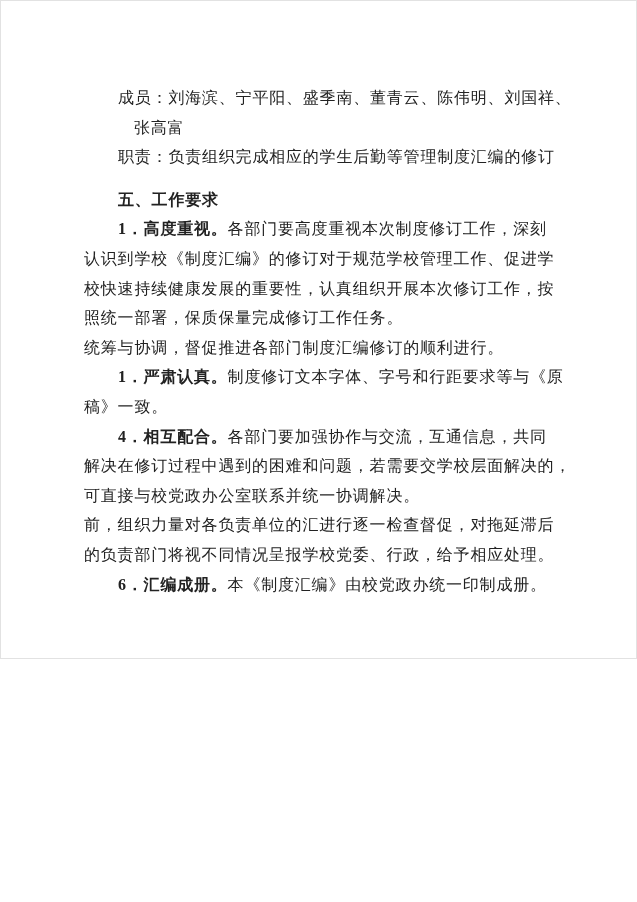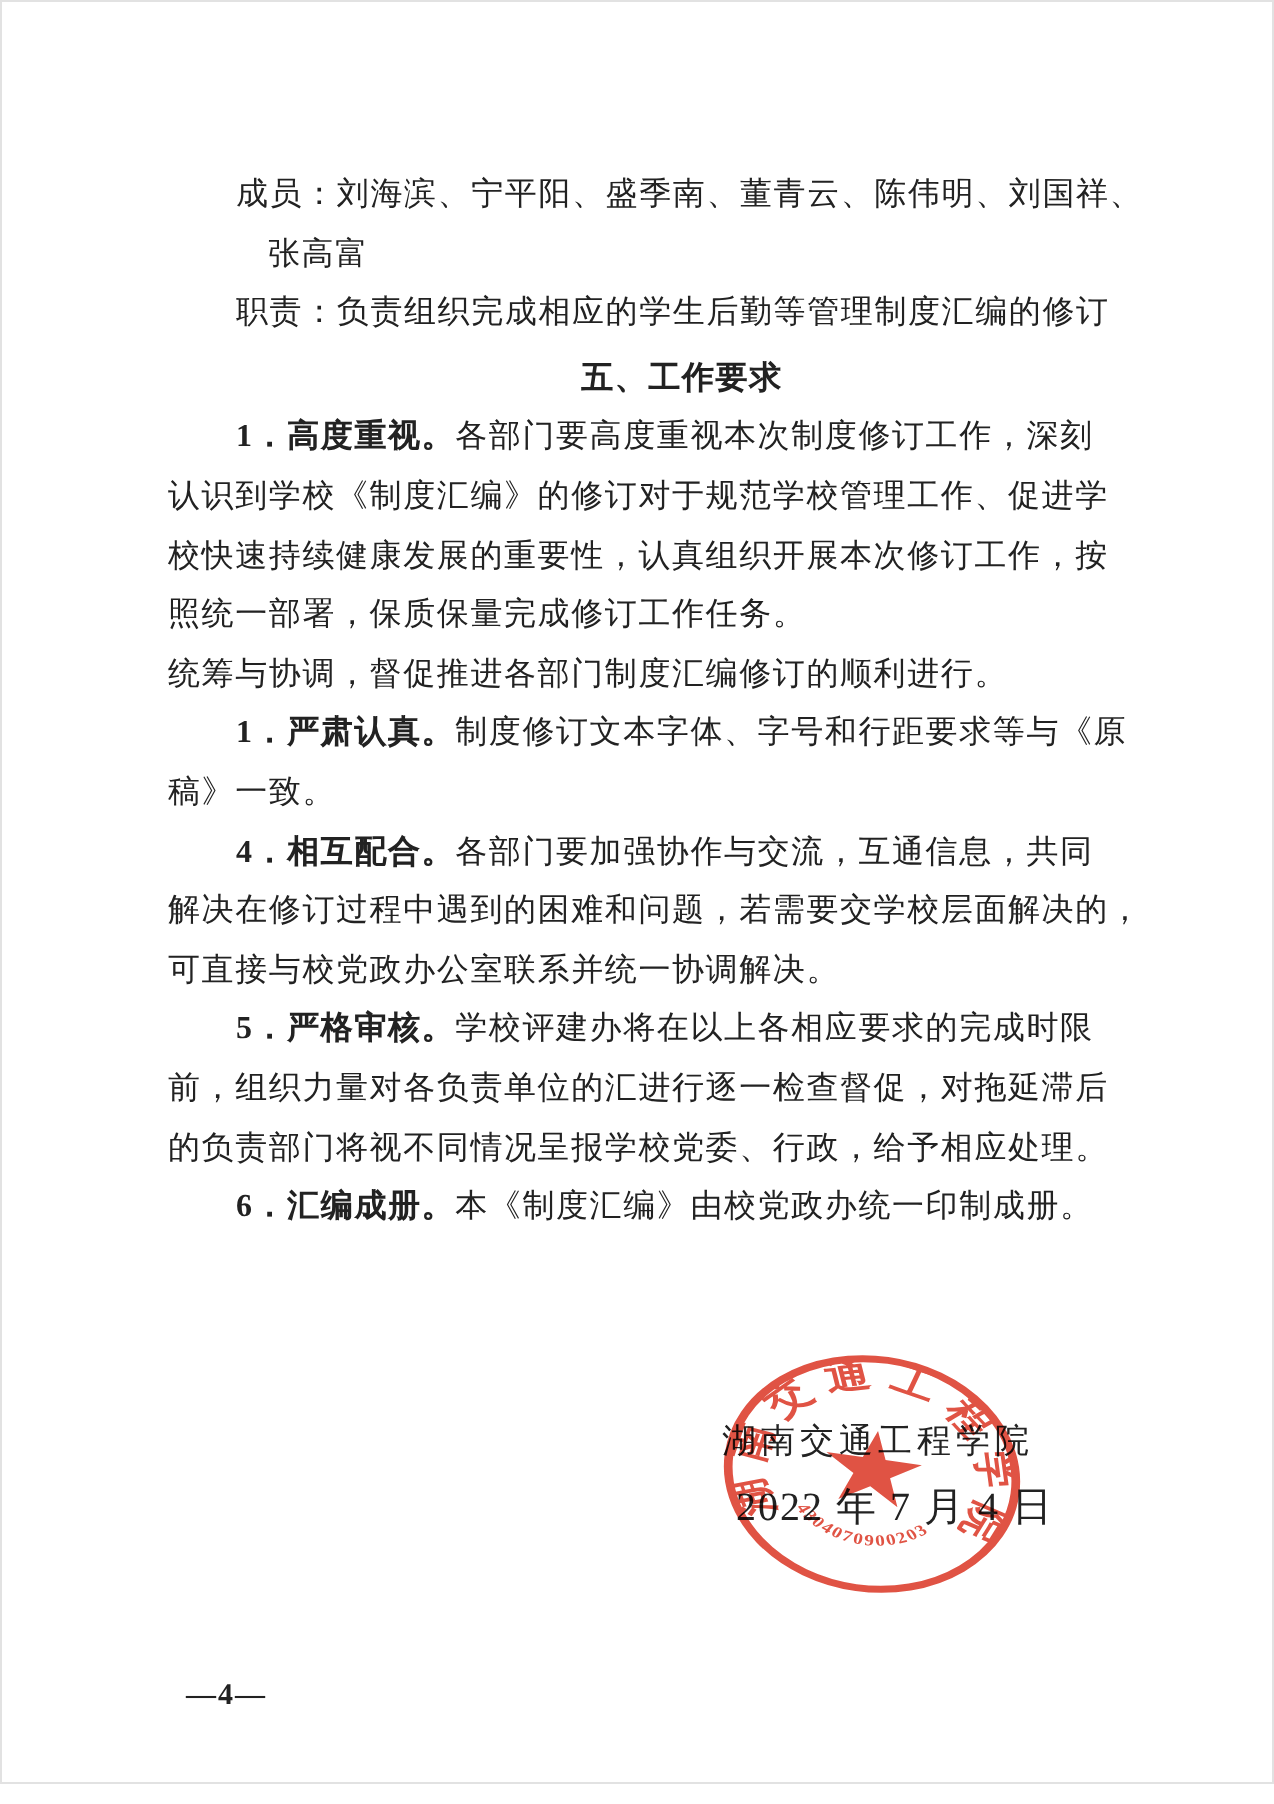--- a/index.html
+++ b/index.html
@@ -1,18 +1,18 @@
 <!DOCTYPE html>
 <html><head>
 <meta charset="utf-8">
 <style>
   html,body { margin:0; padding:0; background:#ffffff; }
   .page {
     position:relative;
-    width:637px; height:892px;
+    width:637px; height:659px;
     background:#ffffff;
     border:1px solid #e2e2e2;
     box-sizing:border-box;
     font-family:"Liberation Serif","DejaVu Serif",serif;
     color:#222222;
     overflow:hidden;
   }
   .body-text {
     position:absolute;
     left:83px; top:82px; width:480px;
@@ -21,21 +21,21 @@
     font-size:16px;
     letter-spacing:0.8px;
     line-height:29.6px;
     height:29.6px;
     white-space:nowrap;
   }
   .line b { font-weight:bold; }
   .i0 { padding-left:0; }
   .i2 { padding-left:34px; }
   .i3 { padding-left:50px; }
-  .heading { margin-top:3px; font-weight:bold;text-align:center; }
+  .heading { margin-top:13px; font-weight:bold; }
   .signature-org {
     position:absolute; left:360px; top:708px;
     font-size:17px; letter-spacing:2.5px; white-space:nowrap;
   }
   .signature-date {
     position:absolute; left:367px; top:739px;
     font-size:20px; letter-spacing:1px; white-space:nowrap;
   }
   .page-number {
     position:absolute; left:92px; top:839px;
@@ -66,21 +66,20 @@
       <div class="line i2"><b>1．高度重视。</b><span>各部门要高度重视本次制度修订工作，深刻</span></div>
       <div class="line i0"><span>认识到学校《制度汇编》的修订对于规范学校管理工作、促进学</span></div>
       <div class="line i0"><span>校快速持续健康发展的重要性，认真组织开展本次修订工作，按</span></div>
       <div class="line i0"><span>照统一部署，保质保量完成修订工作任务。</span></div>
       <div class="line i0"><span>统筹与协调，督促推进各部门制度汇编修订的顺利进行。</span></div>
       <div class="line i2"><b>1．严肃认真。</b><span>制度修订文本字体、字号和行距要求等与《原</span></div>
       <div class="line i0"><span>稿》一致。</span></div>
       <div class="line i2"><b>4．相互配合。</b><span>各部门要加强协作与交流，互通信息，共同</span></div>
       <div class="line i0"><span>解决在修订过程中遇到的困难和问题，若需要交学校层面解决的，</span></div>
       <div class="line i0"><span>可直接与校党政办公室联系并统一协调解决。</span></div>
-      <div class="line i2"><b>5．严格审核。</b><span>学校评建办将在以上各相应要求的完成时限</span></div>
       <div class="line i0"><span>前，组织力量对各负责单位的汇进行逐一检查督促，对拖延滞后</span></div>
       <div class="line i0"><span>的负责部门将视不同情况呈报学校党委、行政，给予相应处理。</span></div>
       <div class="line i2"><b>6．汇编成册。</b><span>本《制度汇编》由校党政办统一印制成册。</span></div>
     </div>
 
   <div class="signature-org">湖南交通工程学院</div>
 
   <div class="signature-date">2022 年 7 月 4 日</div>
 
   <svg class="seal" viewBox="0 0 160 160" preserveAspectRatio="none">

